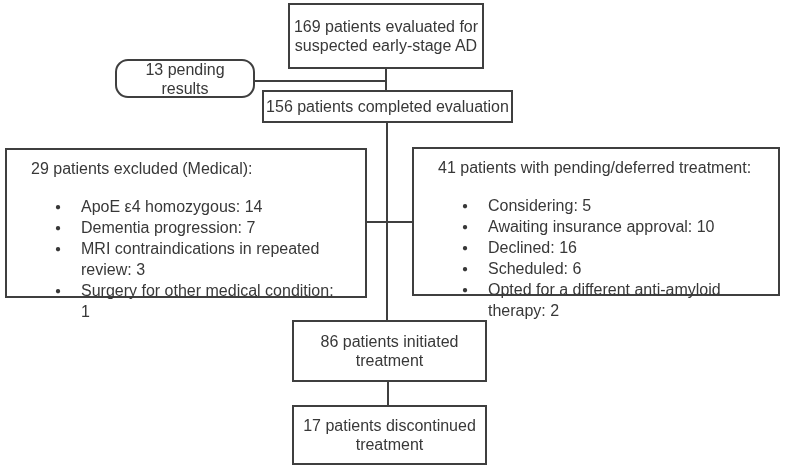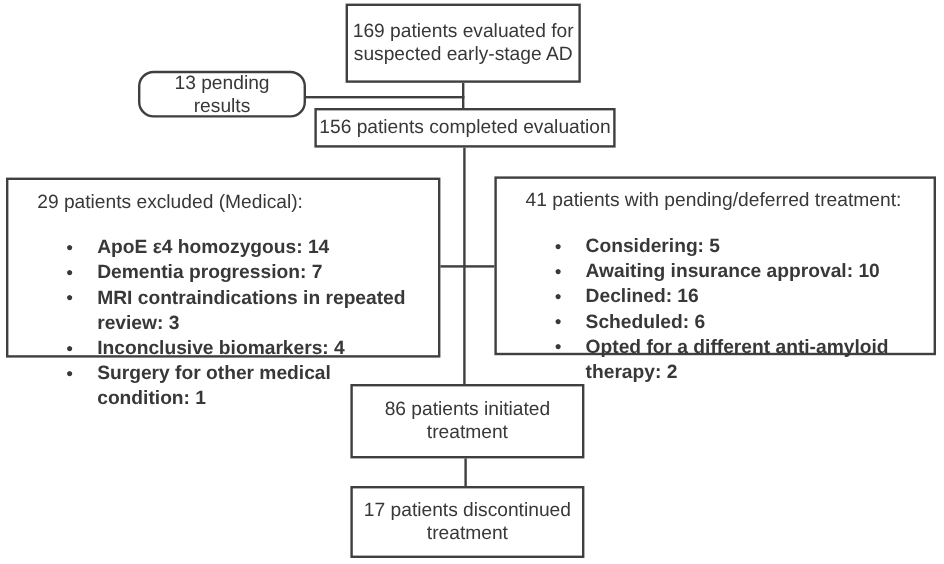--- a/index.html
+++ b/index.html
@@ -45,21 +45,20 @@
   }
   ul.bullets {
     list-style: none;
     margin: 17px 0 0 0;
     padding: 0;
   }
   ul.bullets li {
     position: relative;
     padding-left: 50px;
     line-height: 21px;
-    font-weight: bold;
   }
   ul.bullets li::before {
     content: "\25CF";
     position: absolute;
     left: 24px;
     top: 0;
     font-size: 10px;
     line-height: 21px;
   }
 </style>
@@ -87,21 +86,20 @@
   <div class="box center" style="left:262px; top:90px; width:251px; height:33px;">
     <span>156 patients completed evaluation</span>
   </div>
 
   <div class="box list-box" style="left:5px; top:148px; width:362px; height:150px;">
     <div class="list-title">29 patients excluded (Medical):</div>
     <ul class="bullets">
         <li>ApoE ε4 homozygous: 14</li>
         <li>Dementia progression: 7</li>
         <li>MRI contraindications in repeated review: 3</li>
-        <li>Inconclusive biomarkers: 4</li>
         <li>Surgery for other medical condition: 1</li>
       </ul>
   </div>
 
   <div class="box list-box" style="left:412px; top:147px; width:368px; height:149px;">
     <div class="list-title">41 patients with pending/deferred treatment:</div>
     <ul class="bullets">
         <li>Considering: 5</li>
         <li>Awaiting insurance approval: 10</li>
         <li>Declined: 16</li>

